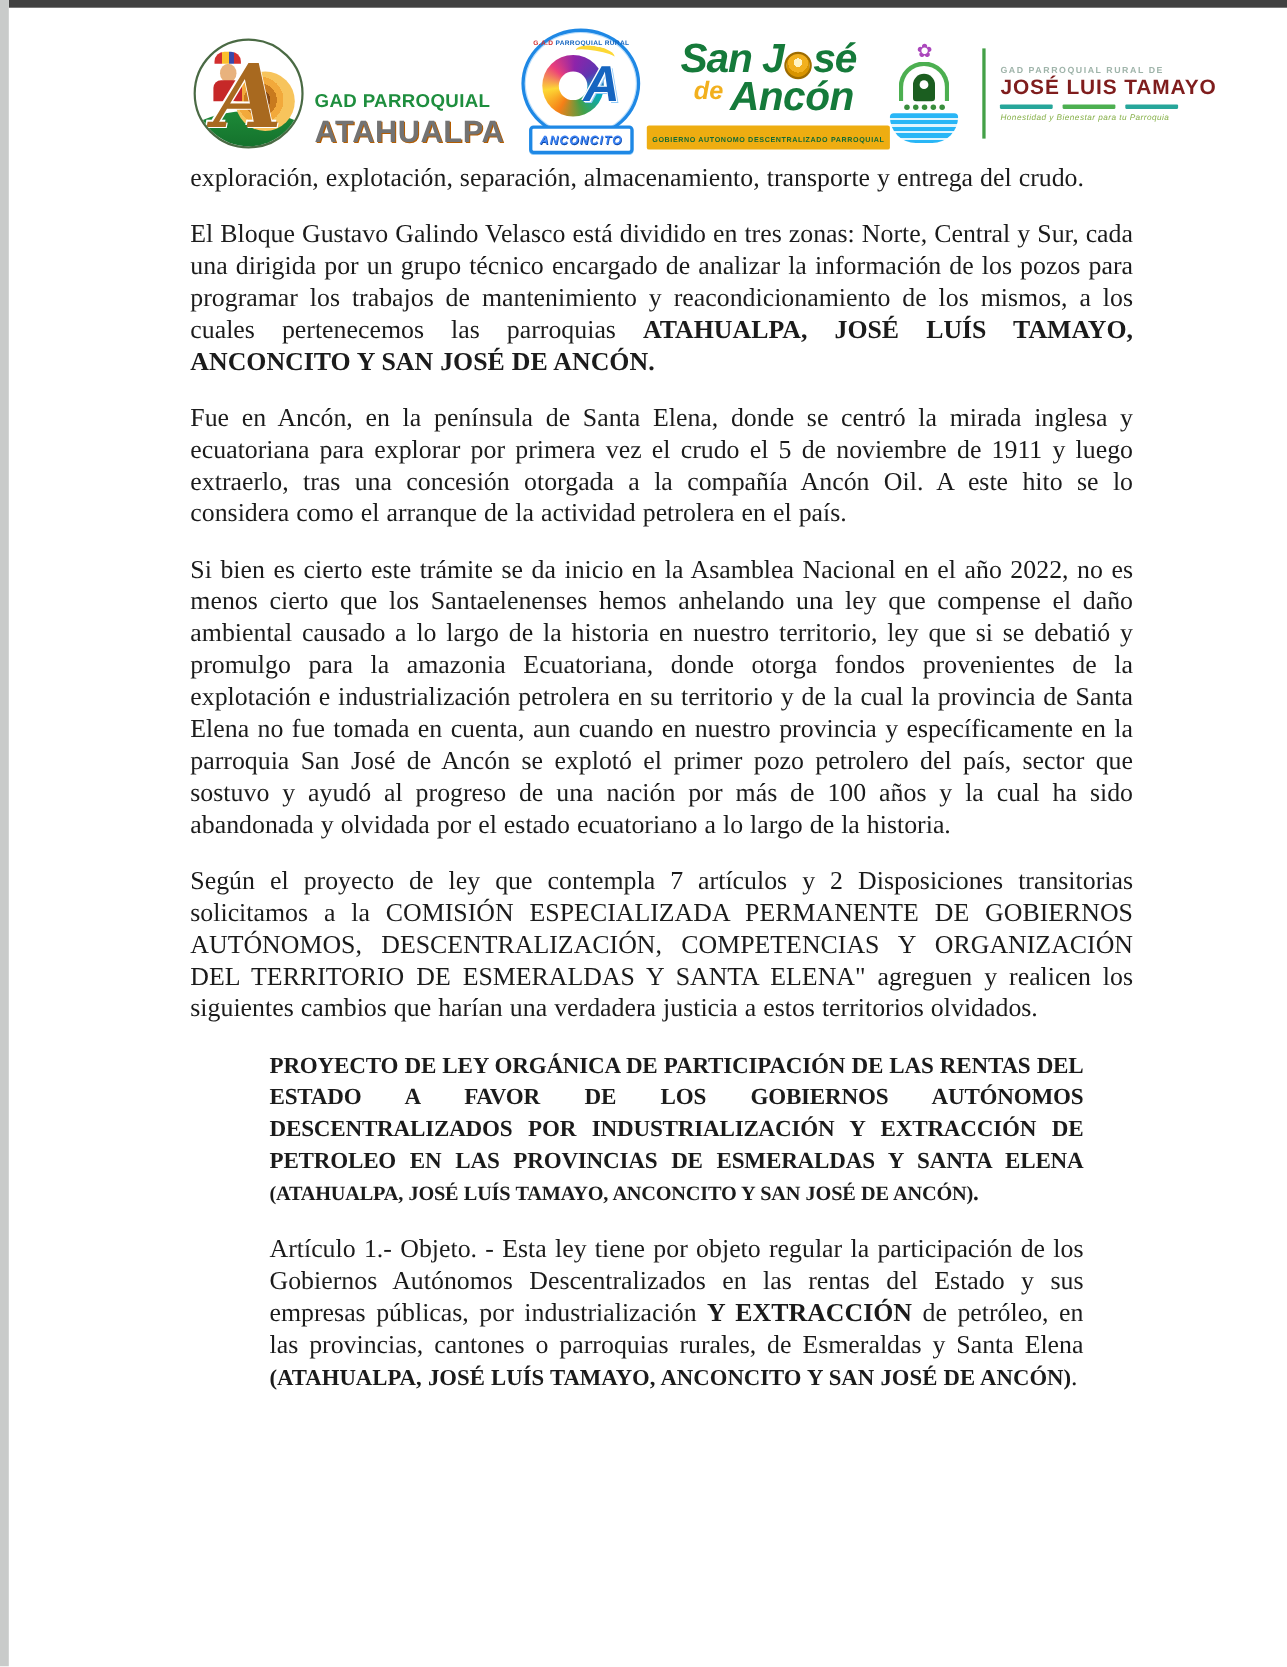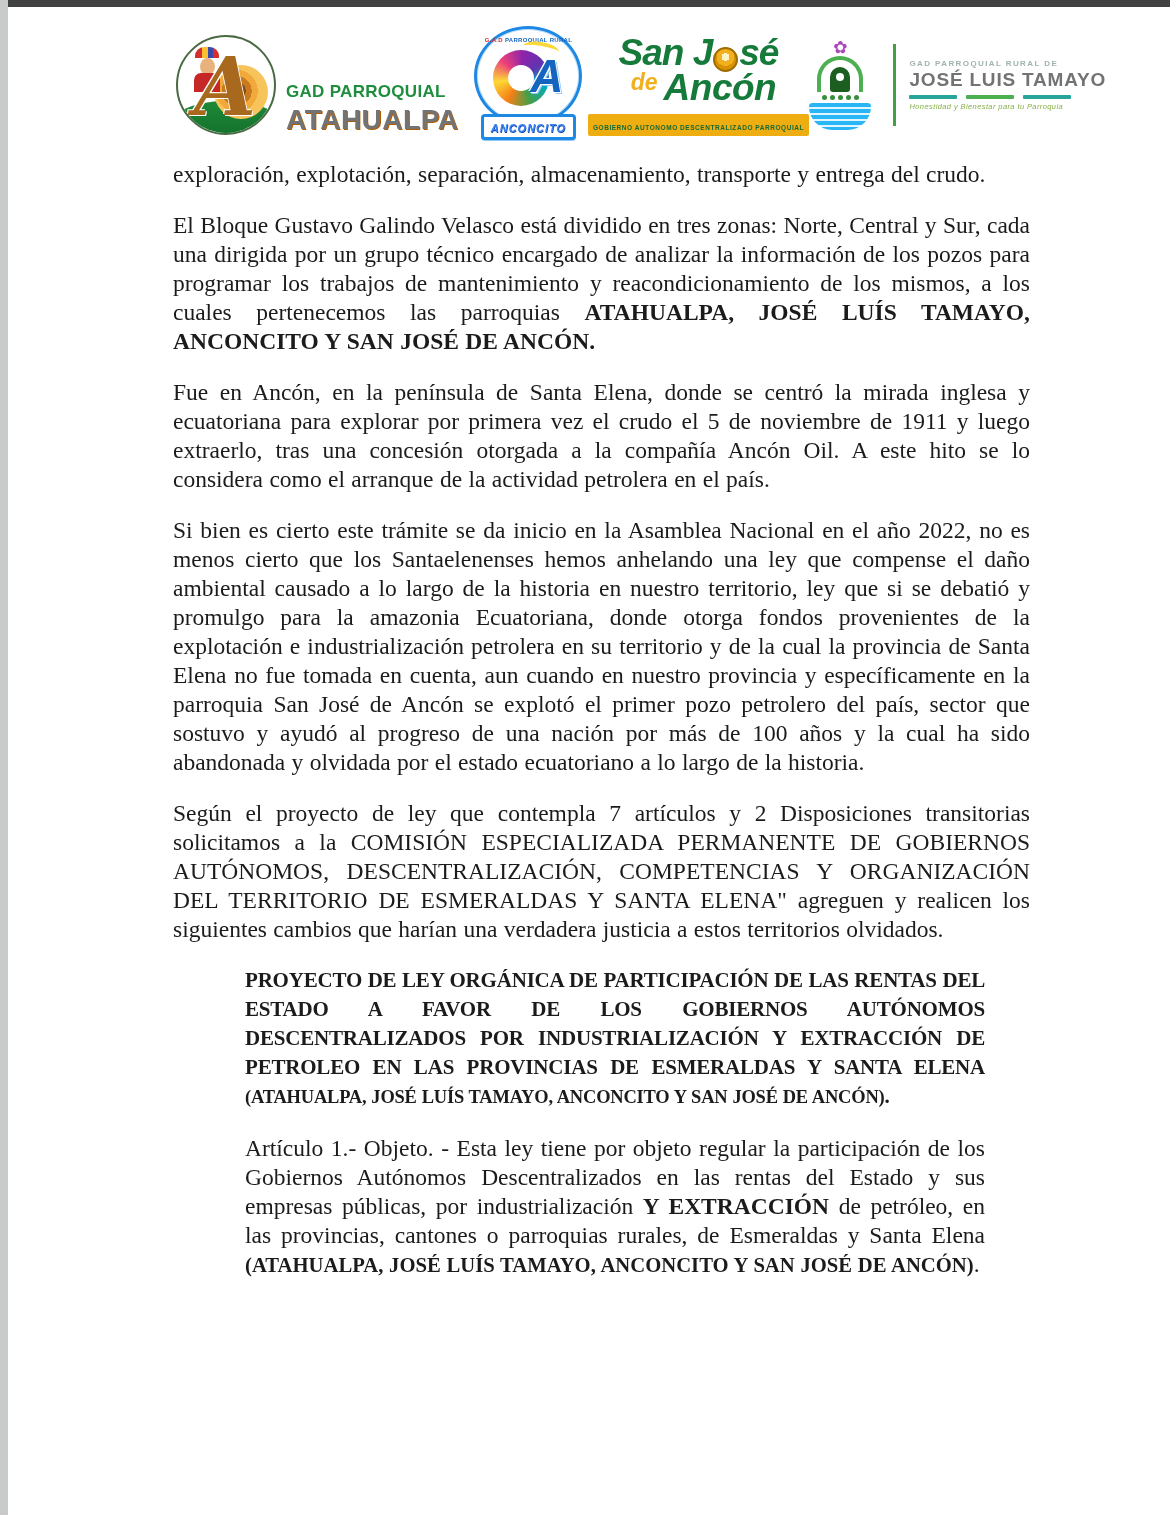--- a/index.html
+++ b/index.html
@@ -95,30 +95,30 @@
   .jlt-core-dot { width: 8px; height: 8px; border-radius: 50%; background: #fff; margin: 6px auto 0; }
   .jlt-leaves { display: flex; gap: 3px; margin-top: 3px; }
   .jlt-leaf { width: 5px; height: 5px; border-radius: 50%; background: #388e3c; }
   .jlt-waves { margin-top: 3px; width: 62px; height: 27px; border-radius: 5px 5px 34px 34px;
     background: repeating-linear-gradient(180deg, #29b6f6 0 4px, #e1f5fe 4px 6px); }
   .jlt-sep { width: 3px; height: 82px; background: #43a047; margin: 0 13px 0 11px; }
   .jlt-text { display: flex; flex-direction: column; align-items: flex-start; }
   .jlt-small { font-family: "Liberation Sans", sans-serif; font-size: 8px; font-weight: bold;
     color: #9fb4aa; letter-spacing: 1.4px; white-space: nowrap; }
   .jlt-name { font-family: "Liberation Sans", sans-serif; font-size: 19px; font-weight: bold;
-    color: #737373; letter-spacing: 0.8px; margin-top: 1px; white-space: nowrap; }
+    color: #7f1d1d; letter-spacing: 0.8px; margin-top: 1px; white-space: nowrap; }
   .jlt-bars { display: flex; gap: 9px; margin: 4px 0 3px; }
   .jlt-bar { width: 48px; height: 4px; border-radius: 1px; }
   .jlt-bar-1, .jlt-bar-3 { background: #26a69a; }
   .jlt-bar-2 { background: #4caf50; }
   .jlt-slogan { font-family: "Liberation Sans", sans-serif; font-size: 7.5px; font-style: italic;
     color: #86b049; letter-spacing: 0.4px; white-space: nowrap; }
 
   
-  .doc { position: absolute; left: 173px; right: 140px; top: 160px; }
+  .doc { position: absolute; left: 173px; right: 140px; top: 148px; }
   .para { margin: 0 0 22px 0; text-align: justify; font-size: 23.5px; line-height: 29px;
     color: #1b1b1b; word-spacing: 0.5px; }
   .para.indent { margin-left: 72px; margin-right: 45px; }
   .para.heading { font-size: 21px; letter-spacing: -0.2px; line-height: 29px; }
   .b { font-weight: bold; }
   .sm { font-size: 0.88em; }
 </style>
 </head>
 <body>
 

